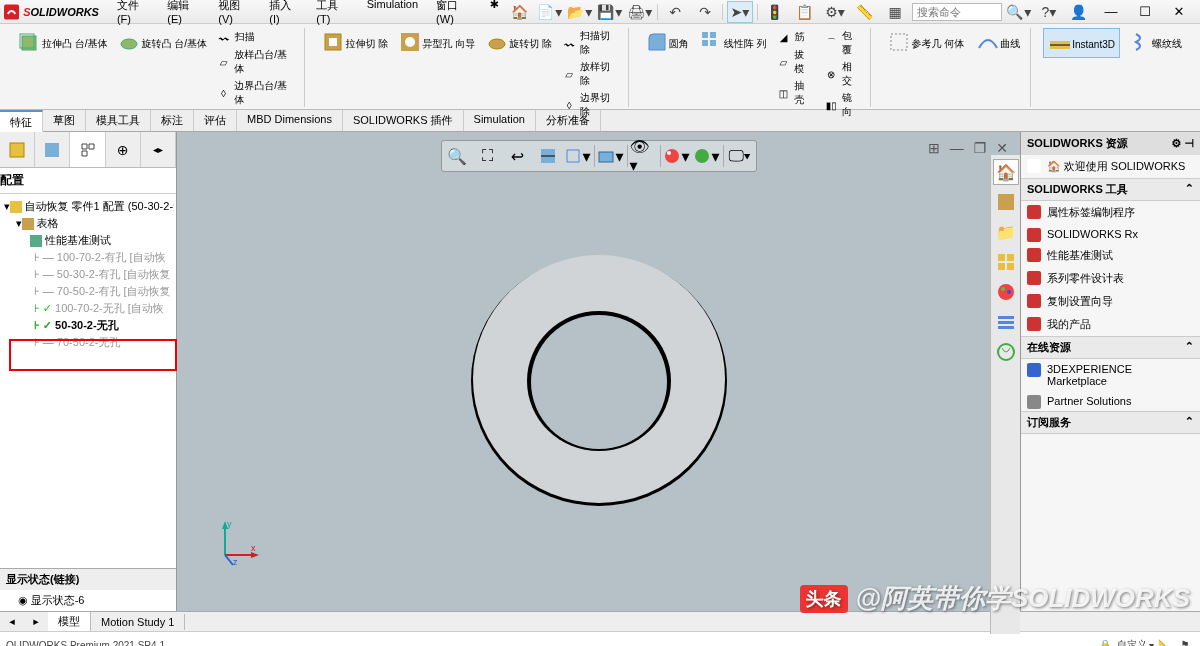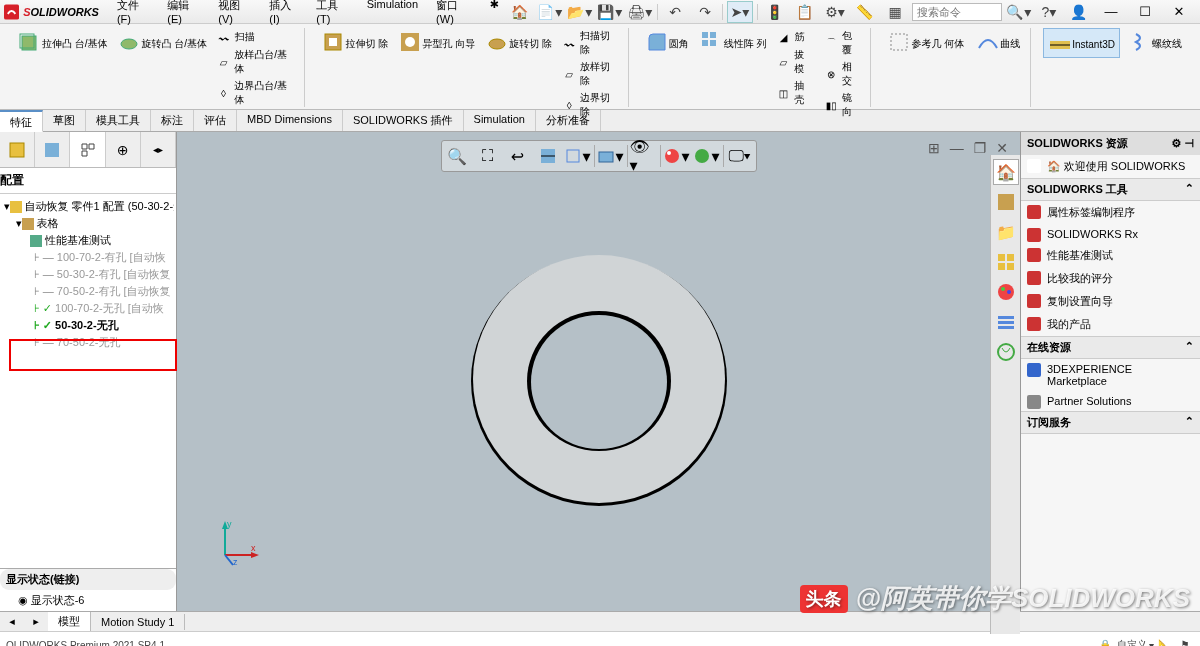--- a/index.html
+++ b/index.html
@@ -35,21 +35,21 @@
 .panel-title { font-size: 12px; font-weight: bold; text-align: left; padding: 4px 0; border-bottom: 1px solid #ccc; }
 .tree { flex: 1; font-size: 11px; padding: 4px 2px; overflow: hidden; }
 .tree-item { display: flex; align-items: center; padding: 1px 2px; white-space: nowrap; overflow: hidden; }
 .tree-item.d1 { padding-left: 14px; }
 .tree-item.d2 { padding-left: 28px; }
 .tree-item.d3 { padding-left: 32px; }
 .ti-icon { width: 12px; height: 12px; margin-right: 3px; flex-shrink: 0; }
 .ti-grey { color: #999; }
 .red-box { position: absolute; left: 9px; top: 339px; width: 168px; height: 32px; border: 2px solid #e00; pointer-events: none; }
 .display-state { border-top: 1px solid #aaa; font-size: 11px; }
-.ds-title { background: #eee; padding: 3px 6px; font-weight: bold; border-radius: 9px; }
+.ds-title { background: #eee; padding: 3px 6px; font-weight: bold; }
 .ds-item { padding: 3px 6px 3px 18px; }
 .viewport { flex: 1; background: #b5c0c7; position: relative; }
 .view-tb { position: absolute; top: 8px; left: 50%; transform: translateX(-50%); background: rgba(255,255,255,0.4); border: 1px solid #999; border-radius: 3px; display: flex; padding: 2px; gap: 2px; }
 .vt-icon { width: 28px; height: 26px; display: flex; align-items: center; justify-content: center; font-size: 16px; }
 .vt-sep { width: 1px; background: #aaa; margin: 2px 0; }
 .view-win { position: absolute; top: 8px; right: 12px; display: flex; gap: 10px; font-size: 14px; color: #555; }
 .ring { position: absolute; left: 50%; top: 52%; transform: translate(-50%,-50%); }
 .axis { position: absolute; left: 36px; bottom: 44px; }
 .right { width: 180px; background: #f6f6f6; border-left: 1px solid #999; font-size: 11px; }
 .right-hdr { background: #dedede; padding: 4px 6px; display: flex; align-items: center; justify-content: space-between; font-weight: bold; }
@@ -457,21 +457,21 @@
         <span>⚙ ⊣</span>
       </div>
     <div class="right-item" style="--ic:#fff;border:none">🏠 <span>欢迎使用  SOLIDWORKS</span></div>
     <div class="right-sec">
         <span>SOLIDWORKS 工具</span>
         <span>⌃</span>
       </div>
     <div class="right-item" style="--ic:#c33">属性标签编制程序</div>
     <div class="right-item" style="--ic:#c33">SOLIDWORKS Rx</div>
     <div class="right-item" style="--ic:#c33">性能基准测试</div>
-    <div class="right-item" style="--ic:#c33">比较我的评分</div>
+    <div class="right-item" style="--ic:#c33">系列零件设计表</div>
     <div class="right-item" style="--ic:#c33">复制设置向导</div>
     <div class="right-item" style="--ic:#c33">我的产品</div>
     <div class="right-sec">
         <span>在线资源</span>
         <span>⌃</span>
       </div>
     <div class="right-item" style="--ic:#36c">3DEXPERIENCE Marketplace</div>
     <div class="right-item" style="--ic:#888">Partner Solutions</div>
     <div class="right-sec">
         <span>订阅服务</span>

